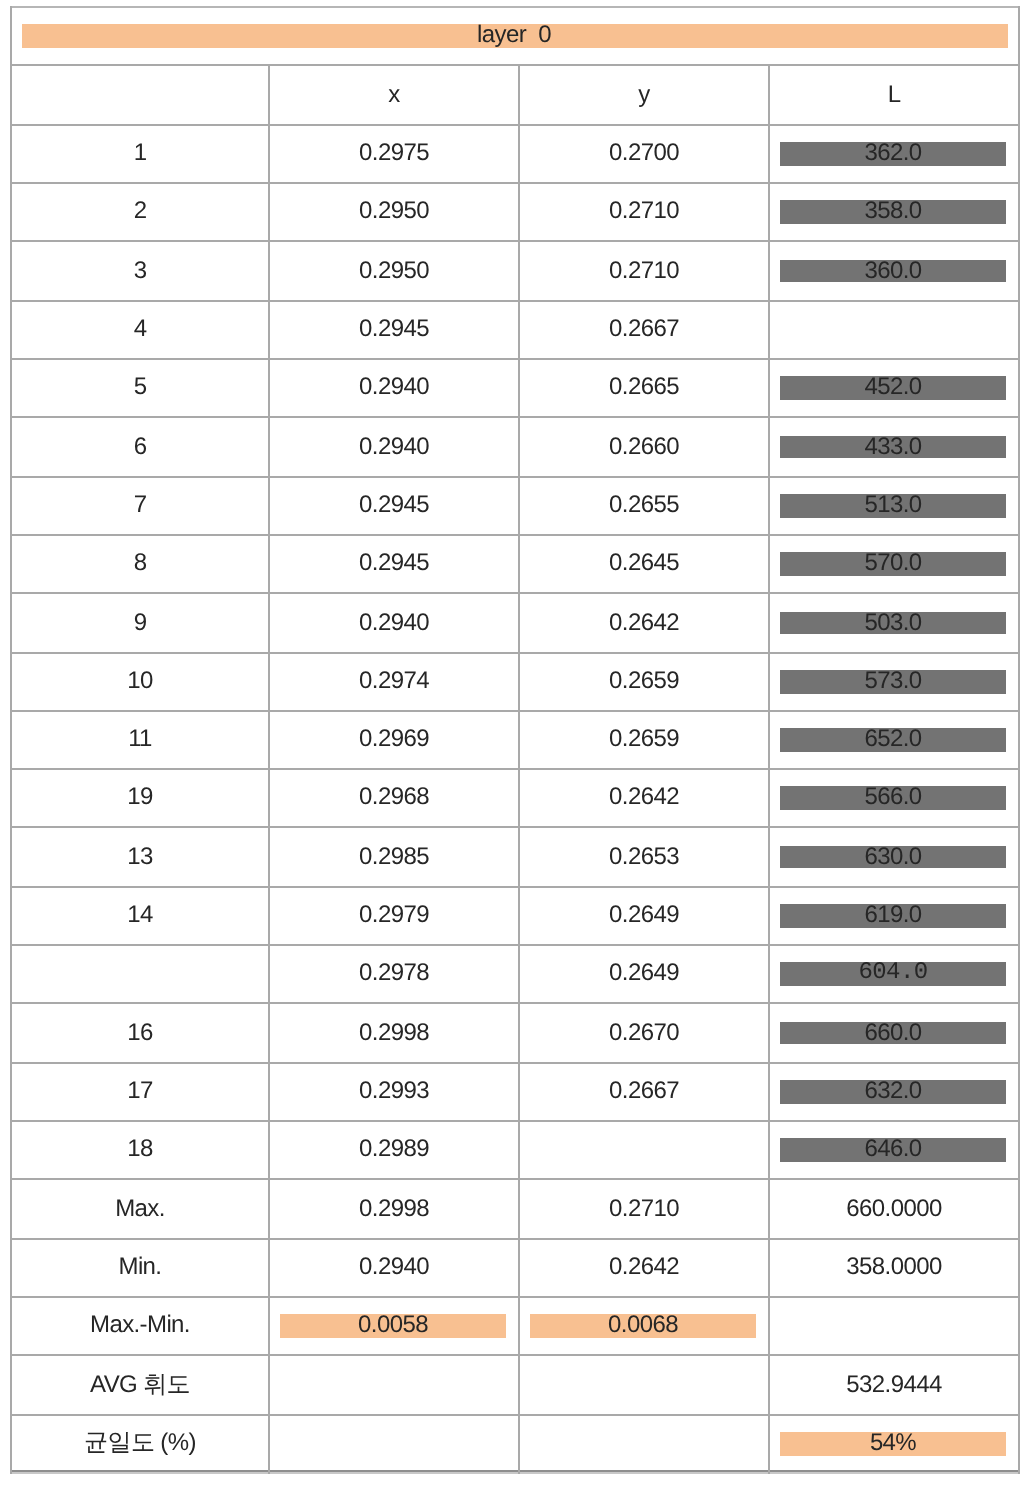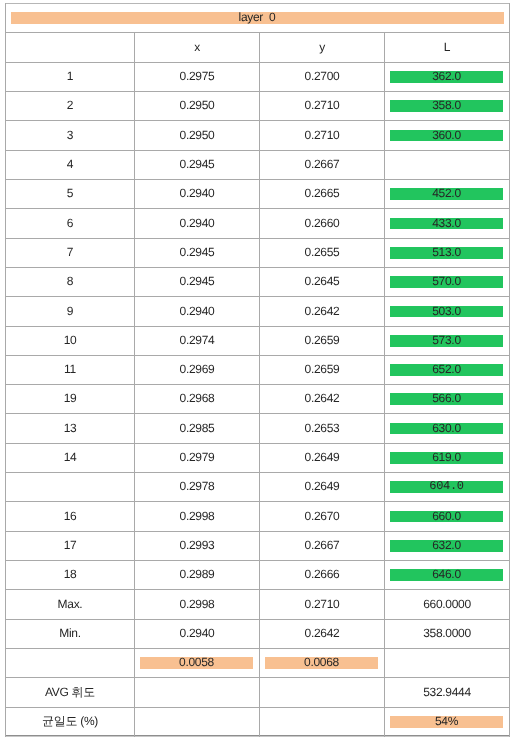--- a/index.html
+++ b/index.html
@@ -13,21 +13,21 @@
   .hline{height:1px;left:5px;width:505px;}
   .vline{width:1px;}
   .cell{position:absolute;display:flex;align-items:center;justify-content:center;
         font-size:12px;letter-spacing:-0.3px;color:#262626;
         line-height:1;white-space:nowrap;overflow:hidden;}
   .txt{position:relative;top:-0.6px;display:inline-block;transform:translateZ(0);}
   .chip{position:relative;top:-0.2px;height:11.5px;
         display:flex;align-items:center;justify-content:center;
         font-size:12px;letter-spacing:-0.3px;color:#262626;
         line-height:1;white-space:pre;}
-  .chip-yellow{background:#22c55e;width:113px;margin-left:-1px;}
+  .chip-yellow{background:#737373;width:113px;margin-left:-1px;}
   .chip-orange{background:#f8c091;width:113px;margin-left:-1px;}
   .chip-title{background:#f8c091;width:493px;margin-left:-1px;}
 </style>
 </head>
 <body>
 
 <div id="sheet">
 
   <div class="gl hline" style="top:3px;background:#b6b6b6"></div>
   <div class="gl hline" style="top:735px;background:#8e8e8e"></div>
@@ -276,23 +276,20 @@
     </div>
     <div class="cell" style="left: 385px; width: 124px; top: 532px; height: 28px;">
       <span class="chip chip-yellow"><span class="txt">632.0</span></span>
     </div>
     <div class="cell" style="left: 6px; width: 128px; top: 561px; height: 28px; text-align: center;">
       <span class="txt">18</span>
     </div>
     <div class="cell" style="left: 135px; width: 124px; top: 561px; height: 28px;">
       <span class="txt">0.2989</span>
     </div>
-    <div class="cell" style="left: 260px; width: 124px; top: 561px; height: 28px;">
-      <span class="txt">0.2666</span>
-    </div>
     <div class="cell" style="left: 385px; width: 124px; top: 561px; height: 28px;">
       <span class="chip chip-yellow"><span class="txt">646.0</span></span>
     </div>
     <div class="cell" style="left: 6px; width: 128px; top: 590px; height: 29px;">
       <span class="txt">Max.</span>
     </div>
     <div class="cell" style="left: 135px; width: 124px; top: 590px; height: 29px;">
       <span class="txt">0.2998</span>
     </div>
     <div class="cell" style="left: 260px; width: 124px; top: 590px; height: 29px;">
@@ -306,20 +303,23 @@
     </div>
     <div class="cell" style="left: 135px; width: 124px; top: 620px; height: 28px;">
       <span class="txt">0.2940</span>
     </div>
     <div class="cell" style="left: 260px; width: 124px; top: 620px; height: 28px;">
       <span class="txt">0.2642</span>
     </div>
     <div class="cell" style="left: 385px; width: 124px; top: 620px; height: 28px;">
       <span class="txt">358.0000</span>
     </div>
+    <div class="cell" style="left: 6px; width: 128px; top: 649px; height: 28px;">
+      <span class="txt">Max.-Min.</span>
+    </div>
     <div class="cell" style="left: 135px; width: 124px; top: 649px; height: 28px;">
       <span class="chip chip-orange"><span class="txt">0.0058</span></span>
     </div>
     <div class="cell" style="left: 260px; width: 124px; top: 649px; height: 28px;">
       <span class="chip chip-orange"><span class="txt">0.0068</span></span>
     </div>
     <div class="cell" style="left: 385px; width: 124px; top: 649px; height: 28px;">
       <span class="txt"></span>
     </div>
     <div class="cell" style="left: 6px; width: 128px; top: 678px; height: 29px;">

